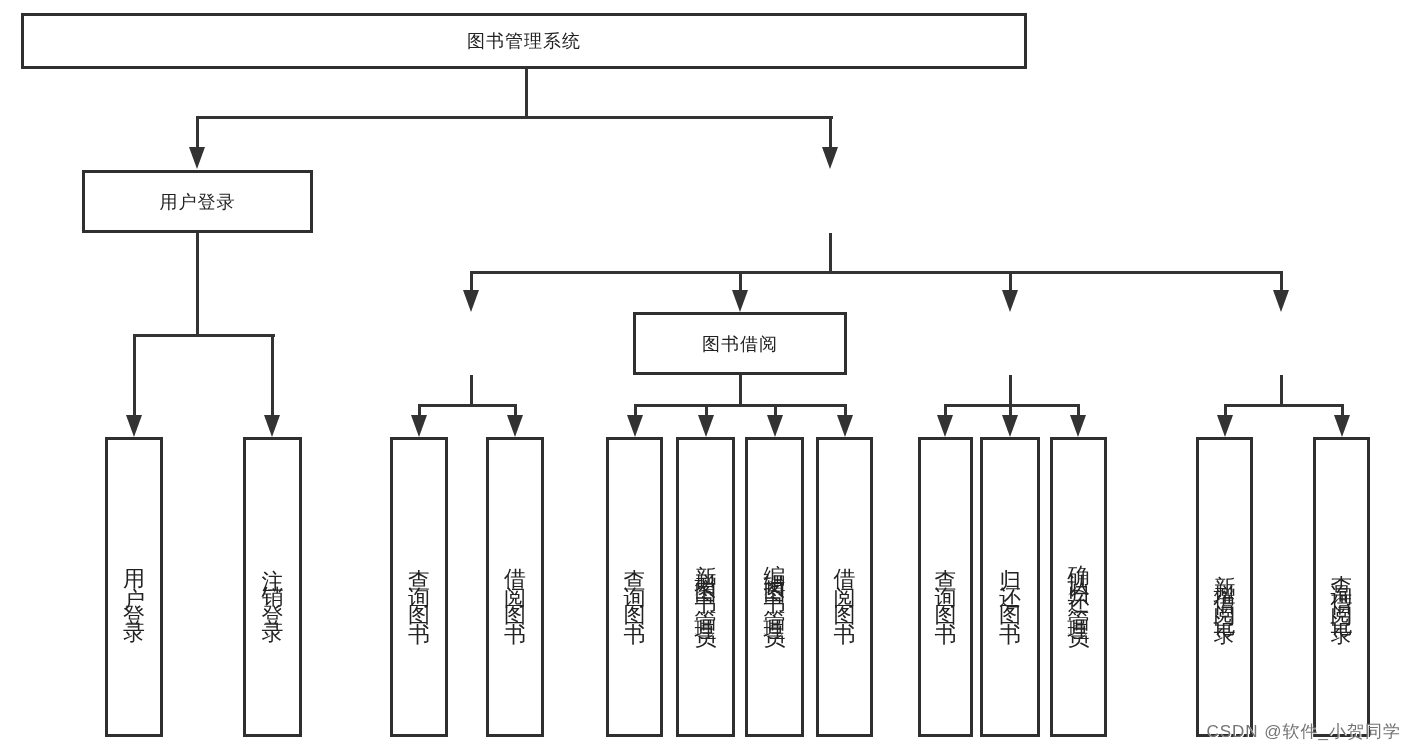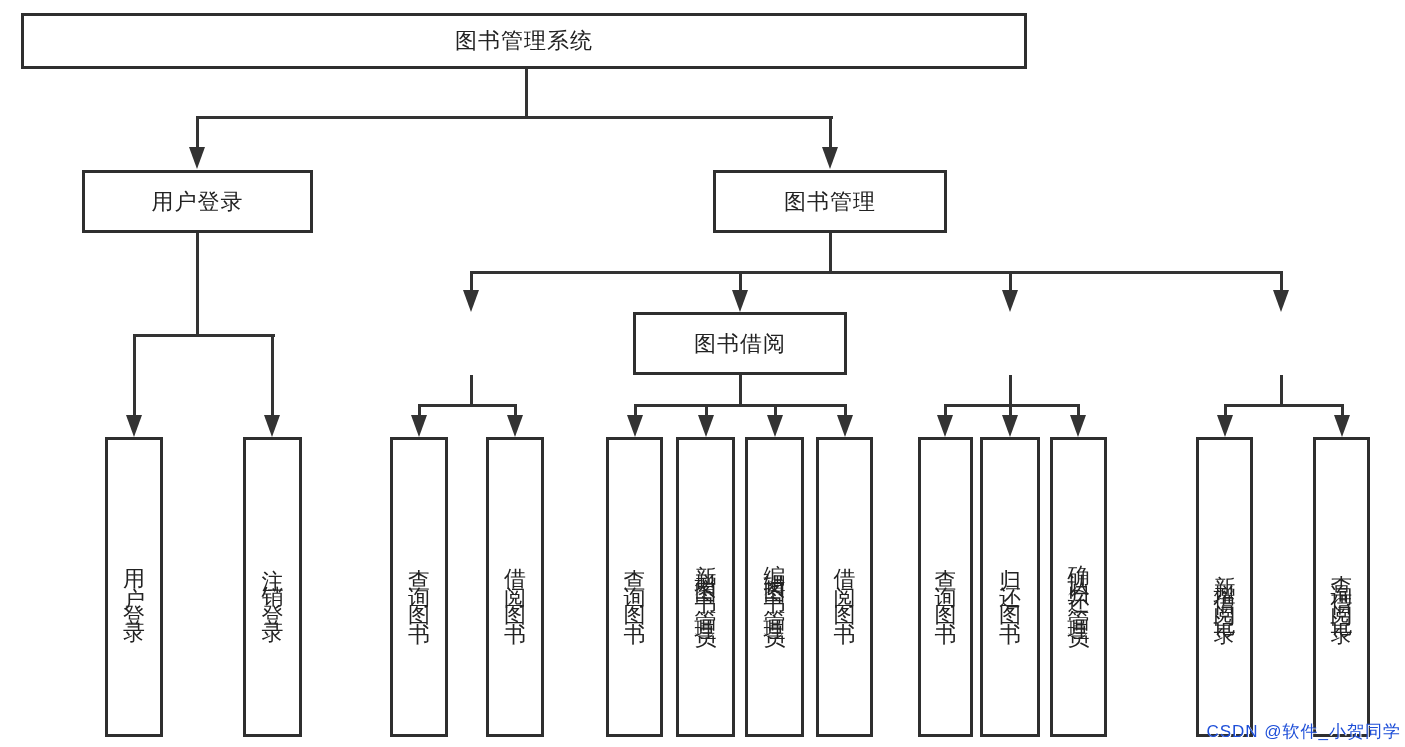--- a/index.html
+++ b/index.html
@@ -5,41 +5,41 @@
   html,body { margin:0; padding:0; background:#ffffff; }
   .canvas {
     position:relative; width:1405px; height:747px; background:#ffffff;
     font-family:"Liberation Sans","DejaVu Sans",sans-serif; color:#222222;
     overflow:hidden;
   }
   .hbox {
     position:absolute; box-sizing:border-box;
     border:3px solid #2f2f2f; background:#ffffff;
     display:flex; align-items:center; justify-content:center;
-    font-size:22px; letter-spacing:1px; white-space:nowrap;
+    font-size:18px; letter-spacing:1px; white-space:nowrap;
   }
   .vbox {
     position:absolute; box-sizing:border-box;
     border:3px solid #2f2f2f; background:#ffffff;
     display:flex; align-items:center; justify-content:center;
     font-size:22px;
   }
   .vbox span { writing-mode:vertical-rl; text-orientation:mixed; line-height:1; }
   .ls18 span { letter-spacing:18px; }
   .ls10 span { letter-spacing:10px; }
   .ls9  span { letter-spacing:9px; }
   .line { position:absolute; background:#333333; }
   .arrow {
     position:absolute; width:0; height:0;
     border-left:8px solid transparent; border-right:8px solid transparent;
     border-top:22px solid #333333;
   }
   .watermark {
     position:absolute; right:4px; bottom:4px;
-    font-size:17px; color:#1d4ed8; letter-spacing:1px;
+    font-size:17px; color:#737373; letter-spacing:1px;
     text-shadow:1px 1px 0 #ffffff;
     margin-left:12px;
   }
 </style>
 </head>
 <body>
 
 <div class="canvas">
 
   <div class="hbox" style="left:21px; top:13px; width:1006px; height:56px;">
@@ -48,23 +48,20 @@
 
   <div class="line" style="left:524.5px; top:69px; width:3px; height:50px;"></div>
   <div class="line" style="left:195.5px; top:116px; width:637px; height:3px;"></div>
   <div class="line" style="left:195.5px; top:116px; width:3px; height:33px;"></div>
   <div class="arrow" style="left:189px; top:147px;"></div>
   <div class="line" style="left:828.5px; top:116px; width:3px; height:33px;"></div>
   <div class="arrow" style="left:822px; top:147px;"></div>
 
   <div class="hbox" style="left:82px; top:170px; width:231px; height:63px;">
     <span>用户登录</span>
-  </div>
-  <div class="hbox" style="left:713px; top:170px; width:234px; height:63px;">
-    <span>图书管理</span>
   </div>
 
   <div class="line" style="left:195.5px; top:233px; width:3px; height:104px;"></div>
   <div class="line" style="left:132.5px; top:334px; width:142px; height:3px;"></div>
   <div class="line" style="left:132.5px; top:334px; width:3px; height:83px;"></div>
   <div class="arrow" style="left:126px; top:415px;"></div>
   <div class="line" style="left:270.5px; top:334px; width:3px; height:83px;"></div>
   <div class="arrow" style="left:264px; top:415px;"></div>
 
   <div class="line" style="left:828.5px; top:233px; width:3px; height:41px;"></div>

